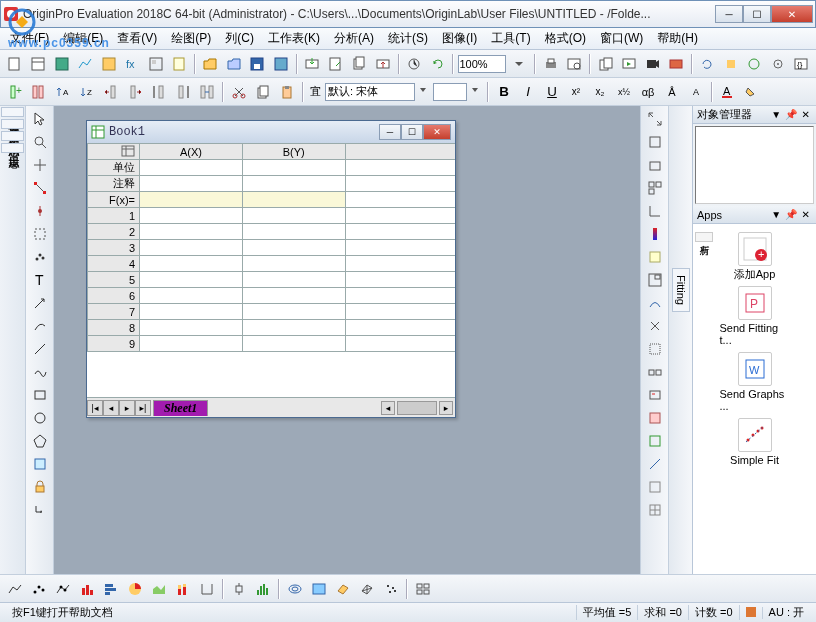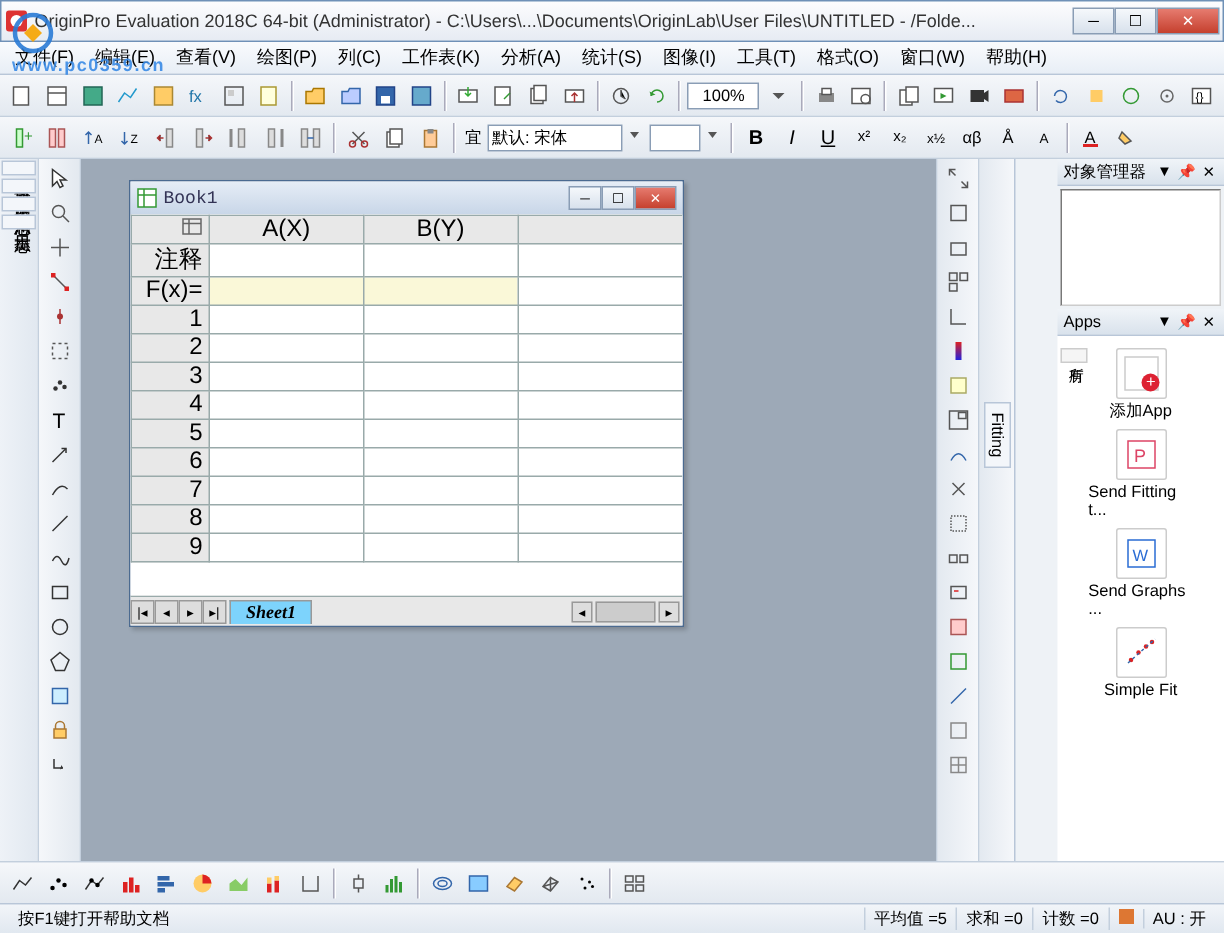--- a/index.html
+++ b/index.html
@@ -15,21 +15,21 @@
 
 
 .menubar { height:22px; background:linear-gradient(#f9fbfd,#e8eef6); border-bottom:1px solid #b8c6d8; display:flex; padding:0 4px; gap:2px; }
 .menubar span { padding:2px 6px; cursor:default; }
 
 
 .toolbar-row { height:28px; background:linear-gradient(#f5f7fa,#e3e9f0); border-bottom:1px solid #c3cfdd; display:flex; align-items:center; padding:0 4px; gap:2px; }
 .tbtn { width:22px; height:22px; border:1px solid transparent; display:flex; align-items:center; justify-content:center; background:none; }
 .tbtn svg { width:16px; height:16px; }
 .tsep { width:2px; height:20px; border-left:1px solid #aab; border-right:1px solid #fff; margin:0 2px; }
-.zoom-box { width:48px; height:18px; border:1px solid #8a9db5; background:#fff; font-size:11px; text-align:center; }
+.zoom-box { width:48px; height:18px; border:1px solid #8a9db5; background:#fff; font-size:11px; }
 .font-box { width:90px; height:18px; border:1px solid #8a9db5; background:#fff; font-size:11px; padding:0 2px; }
 
 
 .main { display:flex; height:calc(622px - 28px - 22px - 28px - 28px - 28px - 20px); }
 .leftside { width:26px; background:linear-gradient(90deg,#eef2f7,#e1e8f0); border-right:1px solid #c3cfdd; display:flex; flex-direction:column; }
 .side-label { writing-mode:vertical-rl; font-size:11px; padding:4px 2px; border:1px solid #b8c6d8; background:#f3f6fa; margin:1px; text-align:center; }
 .lefttools { width:28px; background:linear-gradient(90deg,#f5f7fa,#e3e9f0); border-right:1px solid #c3cfdd; display:flex; flex-direction:column; align-items:center; padding-top:2px; gap:1px; }
 .lefttools .tbtn { width:24px; height:22px; }
 
 .workspace { flex:1; background:#9da9b7; position:relative; }
@@ -37,38 +37,38 @@
 
 .childwin { position:absolute; left:32px; top:14px; width:370px; height:298px; background:#f0f0f0; border:1px solid #4b6a90; box-shadow:2px 2px 3px rgba(0,0,0,.2); display:flex; flex-direction:column; }
 .childwin .ctitle { height:22px; background:linear-gradient(#e6edf6,#c8d6e8); display:flex; align-items:center; padding:0 4px; }
 .childwin .ctitle .icon { width:14px; height:14px; margin-right:4px; }
 .childwin .ctitle span.t { flex:1; color:#335; font-size:12px;font-family:Liberation Mono, monospace; }
 .cwinbtns { display:flex; }
 .cwbtn { width:22px; height:16px; border:1px solid #8a9db5; background:linear-gradient(#f5f8fb,#d8e1ec); margin-left:0; display:flex;align-items:center;justify-content:center;font-size:9px;}
 .cwbtn.close { background:linear-gradient(#e67b6f,#c5402e); color:#fff; width:28px; }
 
 .sheet { flex:1; background:#fff; overflow:hidden; position:relative; }
-table.wks { border-collapse:collapse; width:100%; font-size:16px; }
+table.wks { border-collapse:collapse; width:100%; font-size:11px; }
 table.wks th, table.wks td { border:1px solid #9aa; height:16px; padding:0 2px; background:#fff; }
 table.wks th { background:#e8e8e8; font-weight:normal; }
 table.wks .rowh { background:#e8e8e8; text-align:right; width:52px; padding-right:4px; }
 table.wks .yh { background:#faf8d8; }
 .sheet-tab { height:20px; background:#e8e8e8; border-top:1px solid #9aa; display:flex; align-items:center; }
 .sheet-tab .nav { display:flex; }
 .sheet-tab .nav div { width:16px; height:16px; border:1px solid #999; background:#ddd; display:flex;align-items:center;justify-content:center;font-size:9px;}
-.sheet-tab .tab { padding:0 10px; background:#7dd3fc; border:1px solid #999; border-bottom:none; margin-left:2px; font-weight:bold; font-family:serif; font-style:italic; }
+.sheet-tab .tab { padding:0 10px; background:#a21caf; border:1px solid #999; border-bottom:none; margin-left:2px; font-weight:bold; font-family:serif; font-style:italic; }
 .sheet-tab .hscroll { flex:1; display:flex; justify-content:flex-end; padding-right:2px; gap:2px;}
 .sheet-tab .hscroll div{width:14px;height:14px;border:1px solid #999;background:#ddd;font-size:9px;display:flex;align-items:center;justify-content:center;}
 
 
 .rtools { width:28px; background:linear-gradient(90deg,#e3e9f0,#f5f7fa); border-left:1px solid #c3cfdd; display:flex; flex-direction:column; align-items:center; padding-top:2px; gap:1px; }
 .rside-label { writing-mode:vertical-rl; font-size:11px; padding:6px 2px; border:1px solid #b8c6d8; background:#f3f6fa; margin:1px; }
 
 
-.rightpane { width:140px; background:#eef2f6; border-left:1px solid #b8c6d8; display:flex; flex-direction:column;padding-left:28px; }
+.rightpane { width:124px; background:#eef2f6; border-left:1px solid #b8c6d8; display:flex; flex-direction:column; }
 .panel-header { height:18px; background:linear-gradient(#f0f4f8,#d9e2ec); border-bottom:1px solid #b8c6d8; display:flex; align-items:center; padding:0 4px; font-size:11px; }
 .panel-header .sp { flex:1; }
 .pin { font-size:10px; padding:0 2px; }
 .panel-body { background:#fff; overflow:auto; }
 .obj-body { height:78px; border:1px inset #ccc; margin:2px; background:#fff; }
 
 .apps { display:flex; flex-direction:column; align-items:center; gap:6px; padding:8px 2px; }
 .app { display:flex; flex-direction:column; align-items:center; width:70px; }
 .app .aicon { width:34px; height:34px; border:1px solid #ccc; border-radius:2px; display:flex; align-items:center; justify-content:center; }
 .app .alabel { font-size:11px; text-align:left; margin-top:2px; line-height:1.1; }
@@ -567,20 +567,26 @@
           <tbody>
               <tr>
                 <th class="rowh"><svg width="14" height="12">
                     <rect x="1" y="1" width="12" height="10" fill="none" stroke="#666"></rect>
                     <line x1="1" y1="4" x2="13" y2="4" stroke="#666"></line>
                     <line x1="5" y1="1" x2="5" y2="11" stroke="#666"></line>
                   </svg></th>
             <th>A(X)</th>
             <th>B(Y)</th>
             <th style="width:110px;border-right:none"></th>
+              </tr>
+          <tr>
+                <td class="rowh">单位</td>
+                <td></td>
+                <td></td>
+                <td style="border-right:none"></td>
               </tr>
           <tr>
                 <td class="rowh">注释</td>
                 <td></td>
                 <td></td>
                 <td style="border-right:none"></td>
               </tr>
           <tr>
                 <td class="rowh">F(x)=</td>
                 <td class="yh"></td>

